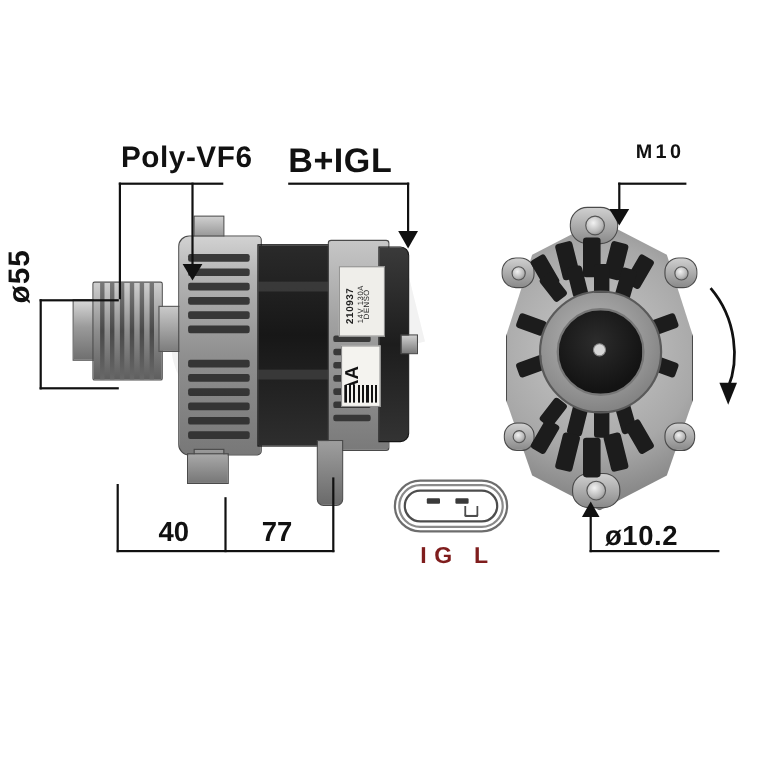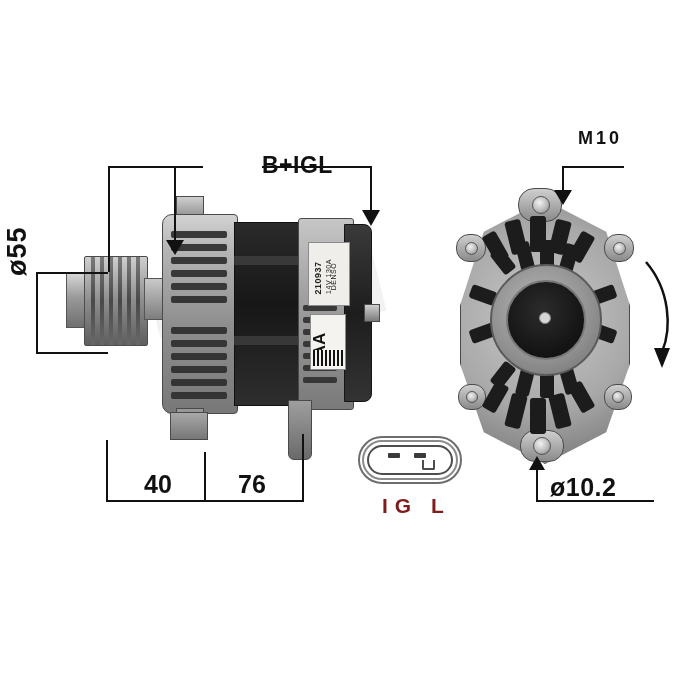--- a/index.html
+++ b/index.html
@@ -10,21 +10,21 @@
 
   
   .watermark{position:absolute;left:150px;top:215px;width:430px;height:150px;
     font-family:"Liberation Sans",sans-serif;font-weight:700;font-size:108px;
     color:#f2f2f2;letter-spacing:2px;transform:rotate(-14deg);
     white-space:nowrap;user-select:none;}
 
   
   .lbl{position:absolute;font-weight:700;white-space:nowrap;}
   #lbl-poly{left:110px;top:128px;font-size:27px;letter-spacing:0.5px;}
-  #lbl-bigl{left:262px;top:128px;font-size:23px;letter-spacing:0.5px;margin-top:24px;}
+  #lbl-bigl{left:262px;top:128px;font-size:31px;letter-spacing:0.5px;}
   #lbl-m10 {left:578px;top:128px;font-size:18px;letter-spacing:3px;}
   #lbl-d55 {left:2px;top:276px;font-size:27px;letter-spacing:1px;
             transform:rotate(-90deg);transform-origin:left top;}
   #lbl-70  {left:144px;top:470px;font-size:25px;}
   #lbl-57  {left:238px;top:470px;font-size:25px;}
   #lbl-d102{left:550px;top:473px;font-size:25px;letter-spacing:0.5px;}
   #lbl-igl {left:382px;top:494px;font-size:21px;letter-spacing:7px;color:#7f1d1d;}
 
   
   .ln{position:absolute;background:#111;}
@@ -310,20 +310,21 @@
     <div class="pin" style="left:30px"></div>
     <div class="pin" style="left:56px"></div>
     <div class="plug-key"></div>
   </div>
   <div class="lbl" id="lbl-igl">IG  L</div>
 
   <div class="ln" id="pl-h"></div>
   <div class="ln" id="pl-v"></div>
   <div class="ln" id="pl-down"></div>
   <div id="pl-arrow"></div>
+  <div class="lbl" id="lbl-poly">Poly-VF6</div>
 
   <div class="ln" id="bg-h"></div>
   <div class="ln" id="bg-v"></div>
   <div id="bg-arrow"></div>
   <div class="lbl" id="lbl-bigl">B+IGL</div>
 
   <div class="ln" id="m-h"></div>
   <div class="ln" id="m-v"></div>
   <div id="m-arrow"></div>
   <div class="lbl" id="lbl-m10">M10</div>
@@ -331,21 +332,21 @@
   <div class="ln" id="d55-v"></div>
   <div class="ln" id="d55-t"></div>
   <div class="ln" id="d55-b"></div>
   <div class="lbl" id="lbl-d55">ø55</div>
 
   <div class="ln" id="bb-line"></div>
   <div class="ln" id="bb-l"></div>
   <div class="ln" id="bb-m"></div>
   <div class="ln" id="bb-r"></div>
   <div class="lbl" id="lbl-70">40</div>
-  <div class="lbl" id="lbl-57">76</div>
+  <div class="lbl" id="lbl-57">77</div>
 
   <div class="ln" id="d102-h"></div>
   <div class="ln" id="d102-v"></div>
   <div id="d102-arrow"></div>
   <div class="lbl" id="lbl-d102">ø10.2</div>
 
   <svg id="rot" viewBox="0 0 46 116">
     <path d="M10 6 C34 34, 36 72, 26 96" stroke="#111" stroke-width="2.5" fill="none"></path>
     <polygon points="18,92 34,92 26,112" fill="#111"></polygon>
   </svg>

